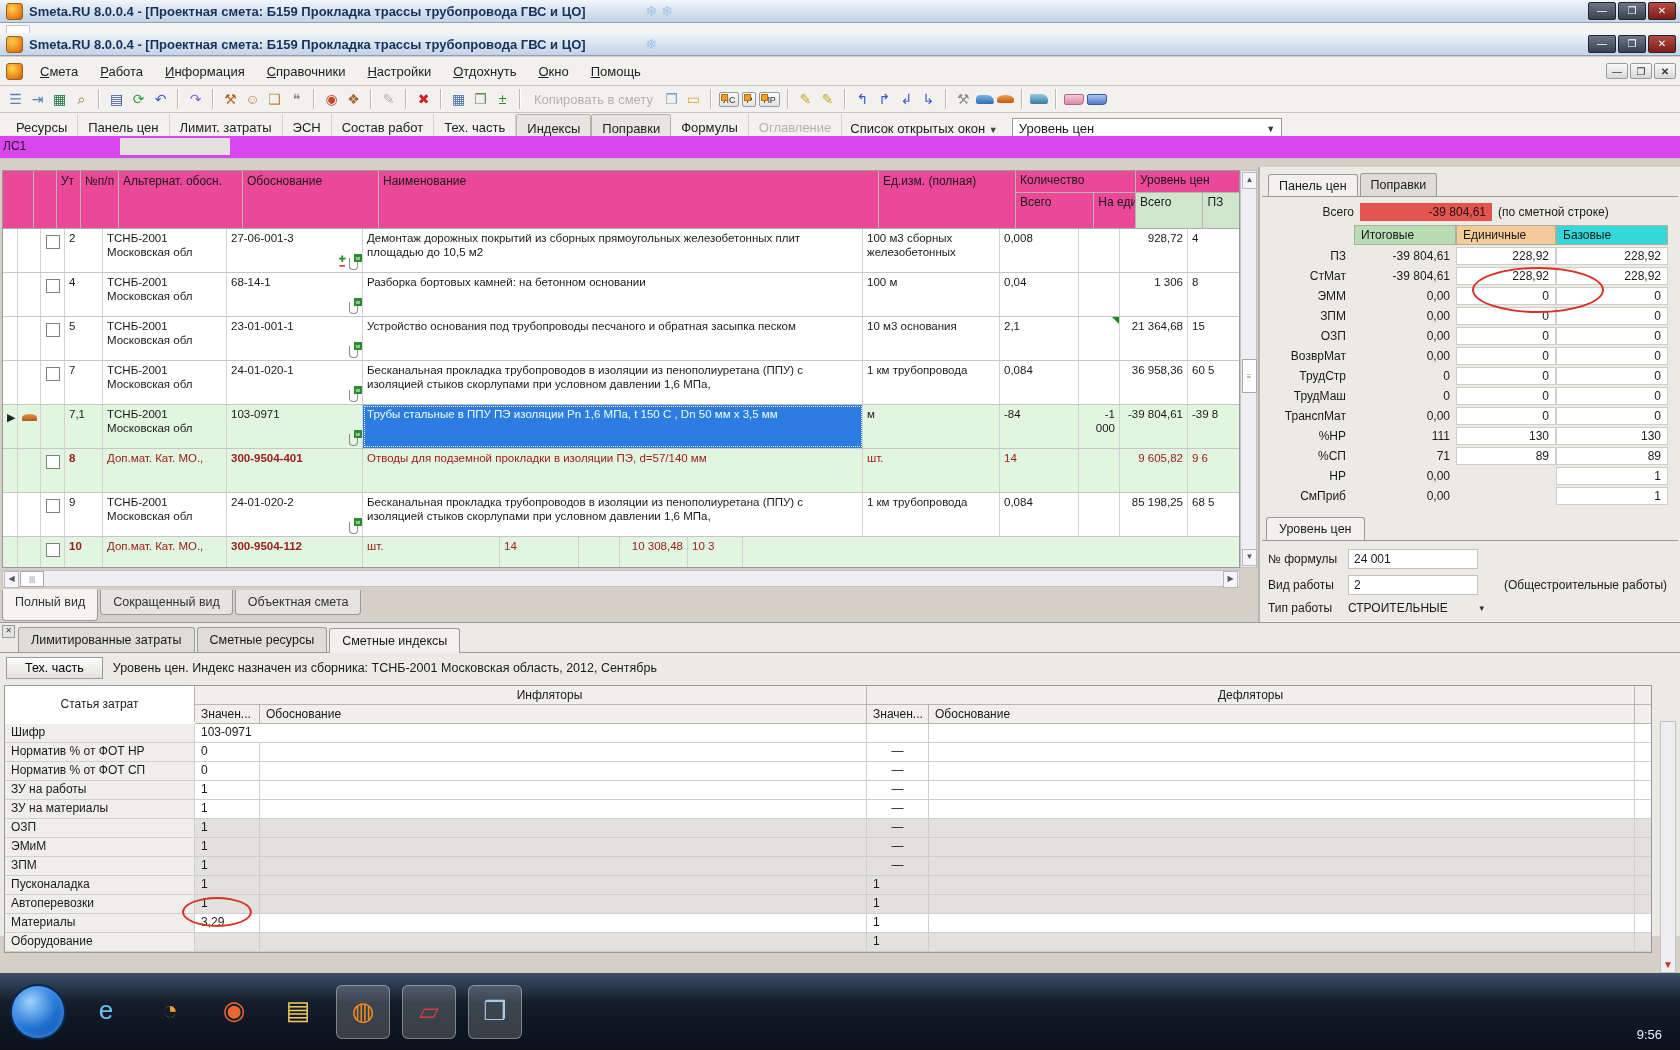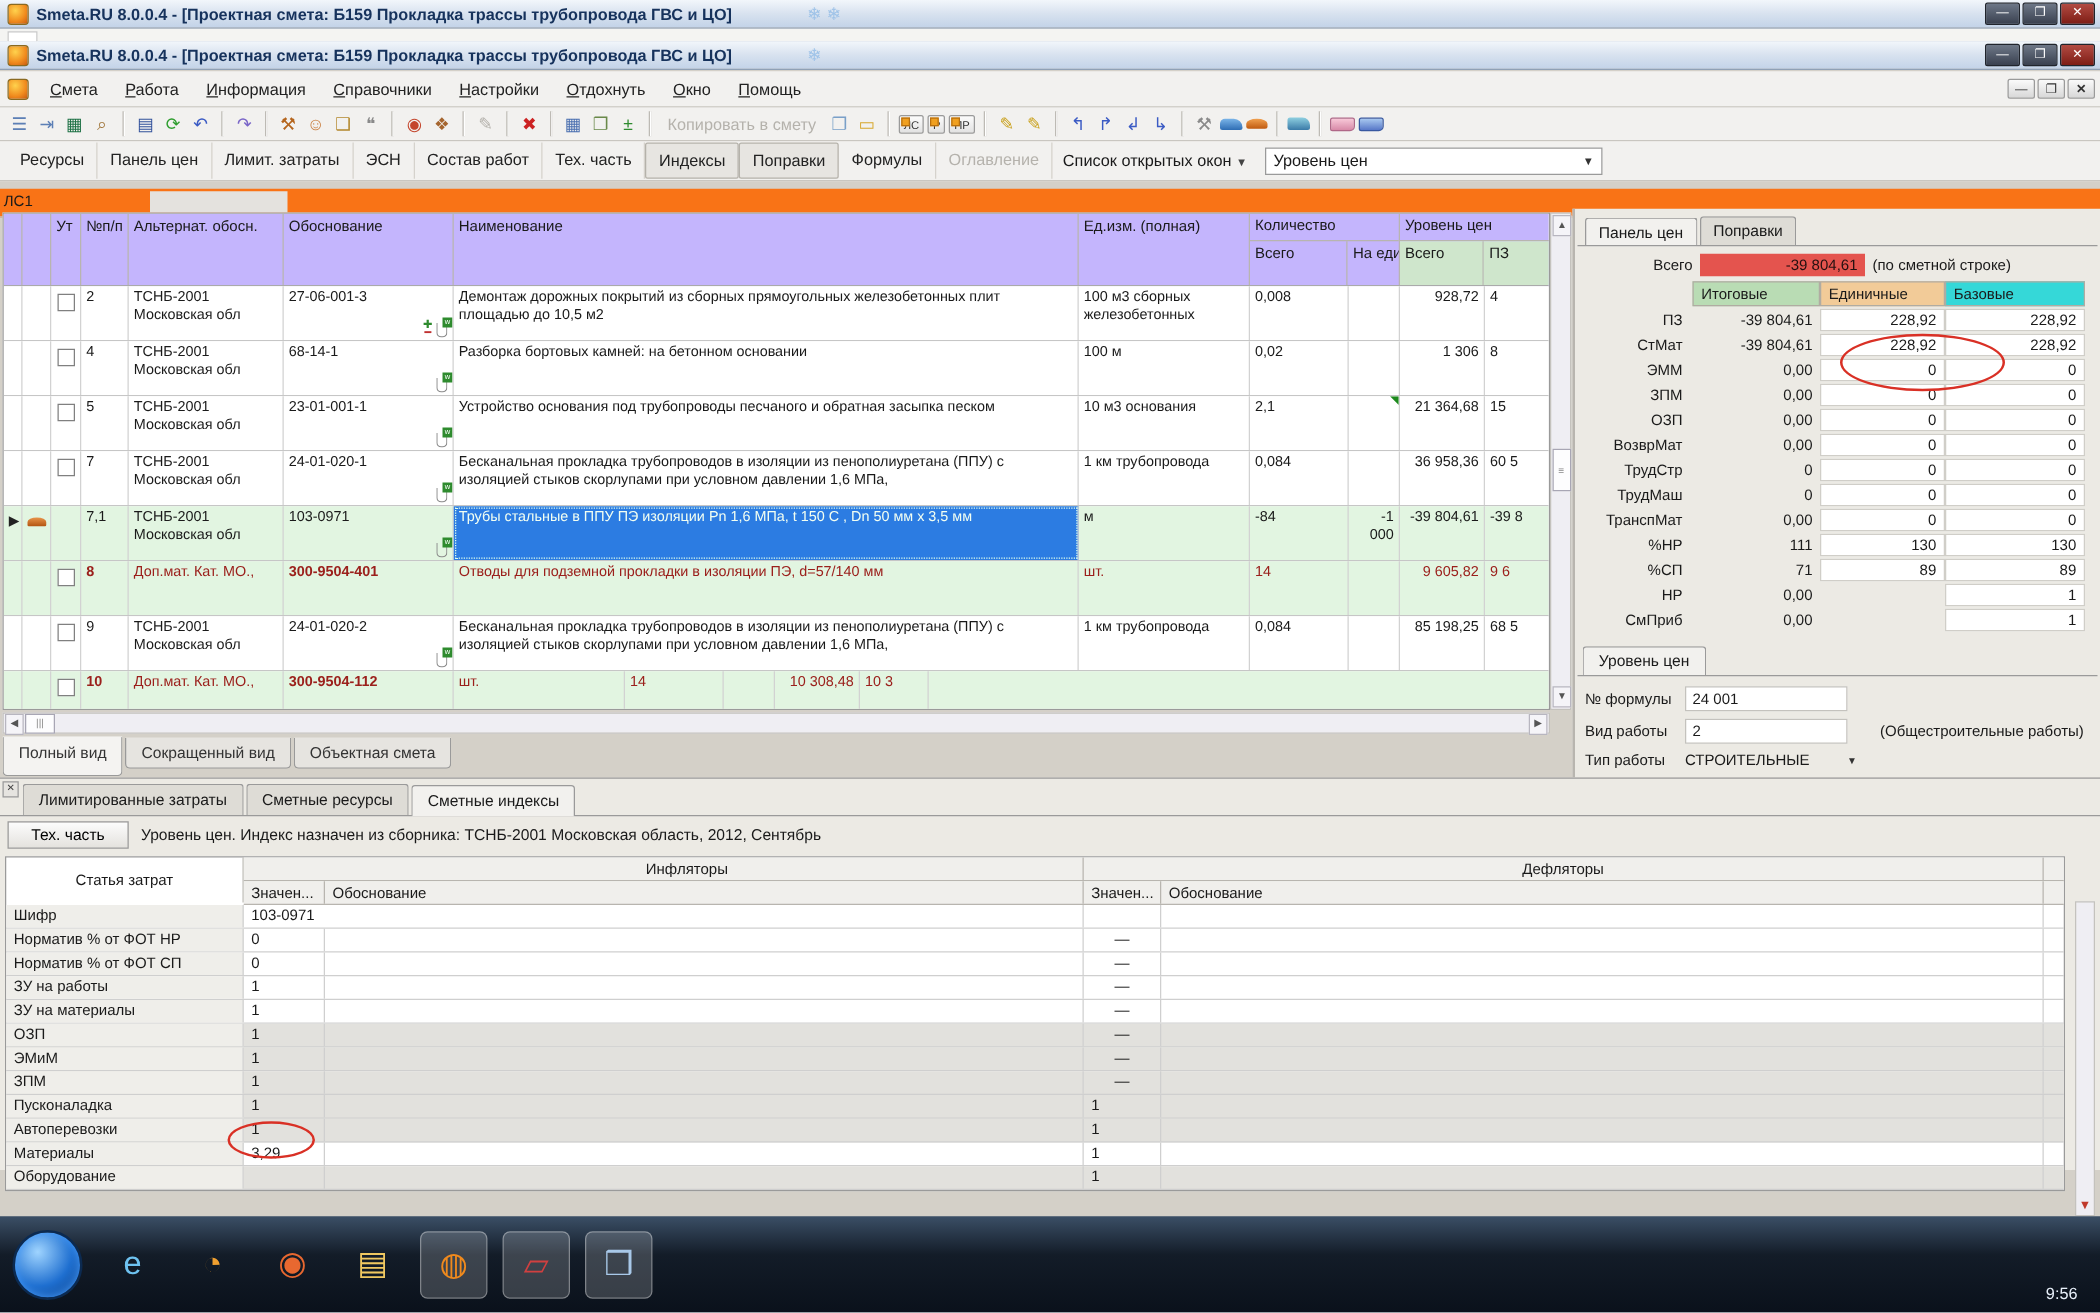--- a/index.html
+++ b/index.html
@@ -47,27 +47,27 @@
     border-bottom:1px solid #c9c6c0;display:flex;align-items:center;padding-left:6px;box-sizing:border-box;}
   .strip-tab{padding:6px 10px;font-size:13px;color:#222;border-right:1px solid #d5d2cc;}
   .strip-tab.pressed{background:#e7e5e1;border:1px solid #b5b2aa;border-radius:2px;}
   .strip-tab.disabled{color:#b5b2ac;}
   .windows-btn{padding:6px 8px;font-size:13px;}
   .windows-btn .car{font-size:9px;color:#444;}
   .combo{margin-left:6px;width:270px;height:22px;background:#fff;border:1px solid #9a9a9a;
     display:flex;align-items:center;justify-content:space-between;padding:0 2px 0 6px;box-sizing:border-box;font-size:13px;}
   .combo .drop{width:16px;height:18px;display:flex;align-items:center;justify-content:center;font-size:9px;color:#333;}
   
-  #sheetrow{position:absolute;left:0;top:151px;width:100%;height:22px;background:#f97316;border-bottom:1px solid #c9c6c0;}
+  #sheetrow{position:absolute;left:0;top:136px;width:100%;height:22px;background:#d946ef;border-bottom:1px solid #c9c6c0;}
   #sheetrow .lbl{position:absolute;left:3px;top:3px;font-size:12px;}
   #sheetrow .blk{position:absolute;left:120px;top:2px;width:110px;height:17px;background:#e4e2de;}
   
   #maintable{position:absolute;left:2px;top:170px;width:1238px;height:398px;background:#fff;
     border:1px solid #9a9a9a;box-sizing:border-box;overflow:hidden;}
-  .mt-hrow{display:flex;height:57px;background:#c4b5fd;border-bottom:1px solid #aaa;}
+  .mt-hrow{display:flex;height:57px;background:#ec4899;border-bottom:1px solid #aaa;padding-left:16px;}
   .hcell{border-right:1px solid #b8b5af;box-sizing:border-box;padding:3px 4px;font-size:12px;
     display:flex;align-items:flex-start;overflow:hidden;white-space:nowrap;}
   .hgroup{display:flex;flex-direction:column;border-right:1px solid #b8b5af;box-sizing:border-box;}
   .hgroup .gtit{border-bottom:1px solid #b8b5af;padding:2px 4px;height:17px;overflow:hidden;white-space:nowrap;}
   .hgroup .gsub{display:flex;flex:1;}
   .gsub .sub{border-right:1px solid #b8b5af;box-sizing:border-box;padding:2px 4px;overflow:hidden;white-space:nowrap;}
   .gsub .sub:last-child{border-right:none;}
   .sub.green{background:#cfe6cc;}
   .mt-row{display:flex;height:43px;border-bottom:1px solid #c6c6c6;background:#fff;}
   .mt-row.green{background:#e2f5e1;}
@@ -343,21 +343,21 @@
         <div class="cell " style="width: 15px; flex: 0 0 15px;"></div>
         <div class="cell " style="width: 23px; flex: 0 0 23px;"></div>
         <div class="cell " style="width: 24px; flex: 0 0 24px;">
           <div class="chk"></div>
         </div>
         <div class="cell " style="width: 38px; flex: 0 0 38px;">4</div>
         <div class="cell " style="width: 124px; flex: 0 0 124px;">ТСНБ-2001 Московская обл</div>
         <div class="cell " style="width: 136px; flex: 0 0 136px;">68-14-1<span class="clip"></span></div>
         <div class="cell " style="width: 500px; flex: 0 0 500px;">Разборка бортовых камней: на бетонном основании</div>
         <div class="cell " style="width: 137px; flex: 0 0 137px;">100 м</div>
-        <div class="cell " style="width: 79px; flex: 0 0 79px;">0,02</div>
+        <div class="cell " style="width: 79px; flex: 0 0 79px;">0,04</div>
         <div class="cell num" style="width: 41px; flex: 0 0 41px;"></div>
         <div class="cell num " style="width: 68px; flex: 0 0 68px;">1 306</div>
         <div class="cell " style="width: 55px; flex: 0 0 55px;">8</div>
       </div>
       <div class="mt-row">
         <div class="cell " style="width: 15px; flex: 0 0 15px;"></div>
         <div class="cell " style="width: 23px; flex: 0 0 23px;"></div>
         <div class="cell " style="width: 24px; flex: 0 0 24px;">
           <div class="chk"></div>
         </div>

